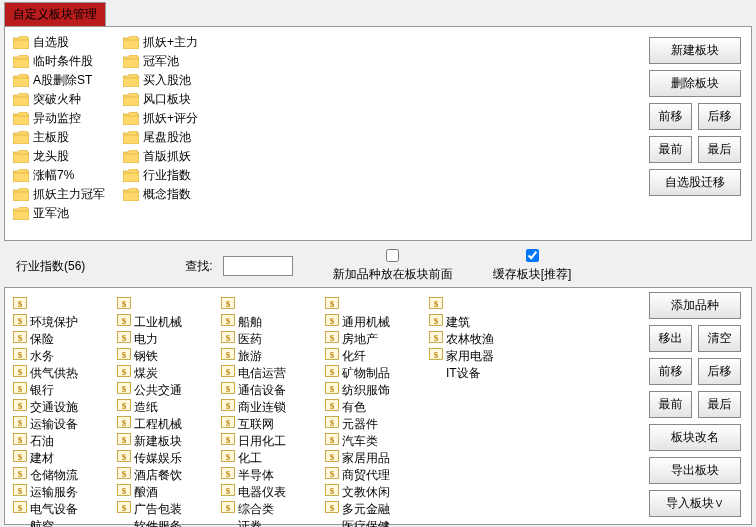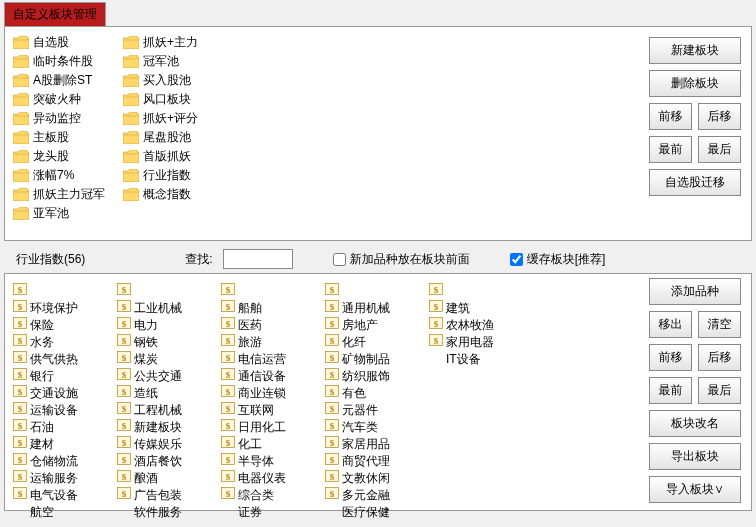--- a/index.html
+++ b/index.html
@@ -20,21 +20,21 @@
   
   .side-buttons-top { position: absolute; right: 10px; top: 10px; display: flex; flex-direction: column; gap: 6px; }
   .side-buttons-top .btn-row { display: flex; gap: 6px; }
   .btn { background: linear-gradient(#fff,#e4e4e4); border: 1px solid #888; padding: 4px 0; font-size: 12px; cursor: pointer; text-align: center; width: 92px; }
   .btn.half { width: 43px; }
   
   .filter-bar { display: flex; align-items: center; padding: 4px 16px; gap: 10px; }
   .filter-bar .title { font-weight: normal; }
   .filter-bar .spacer { flex: 0 0 80px; }
   .filter-bar input[type=text] { width: 70px; height: 20px; border: 1px solid #888; padding: 1px 3px; }
-  .checkbox-wrap { display: flex; align-items: center; gap: 4px; }
+  .checkbox-wrap { display: flex; align-items: center; gap: 4px; flex-direction: column; }
   
   .panel-bottom { margin: 0 4px 4px 4px; background: #fff; border: 1px solid #999; padding: 6px; height: 238px; position: relative; }
   .stock-grid { display: flex; flex-wrap: wrap; flex-direction: column; height: 224px; align-content: flex-start; }
   .stock-item { display: flex; align-items: center; width: 104px; height: 17px; cursor: pointer; padding: 0 2px; }
   .stock-icon { width: 14px; height: 12px; margin-right: 3px; flex-shrink: 0; font-size: 10px; color: #b8860b; font-family: serif; font-weight: bold; }
   .stock-label { white-space: nowrap; margin-top: 40px; }
   
   .side-buttons-bottom { position: absolute; right: 10px; top: 4px; display: flex; flex-direction: column; gap: 6px; }
   .side-buttons-bottom .btn-row { display: flex; gap: 6px; }
 </style>

